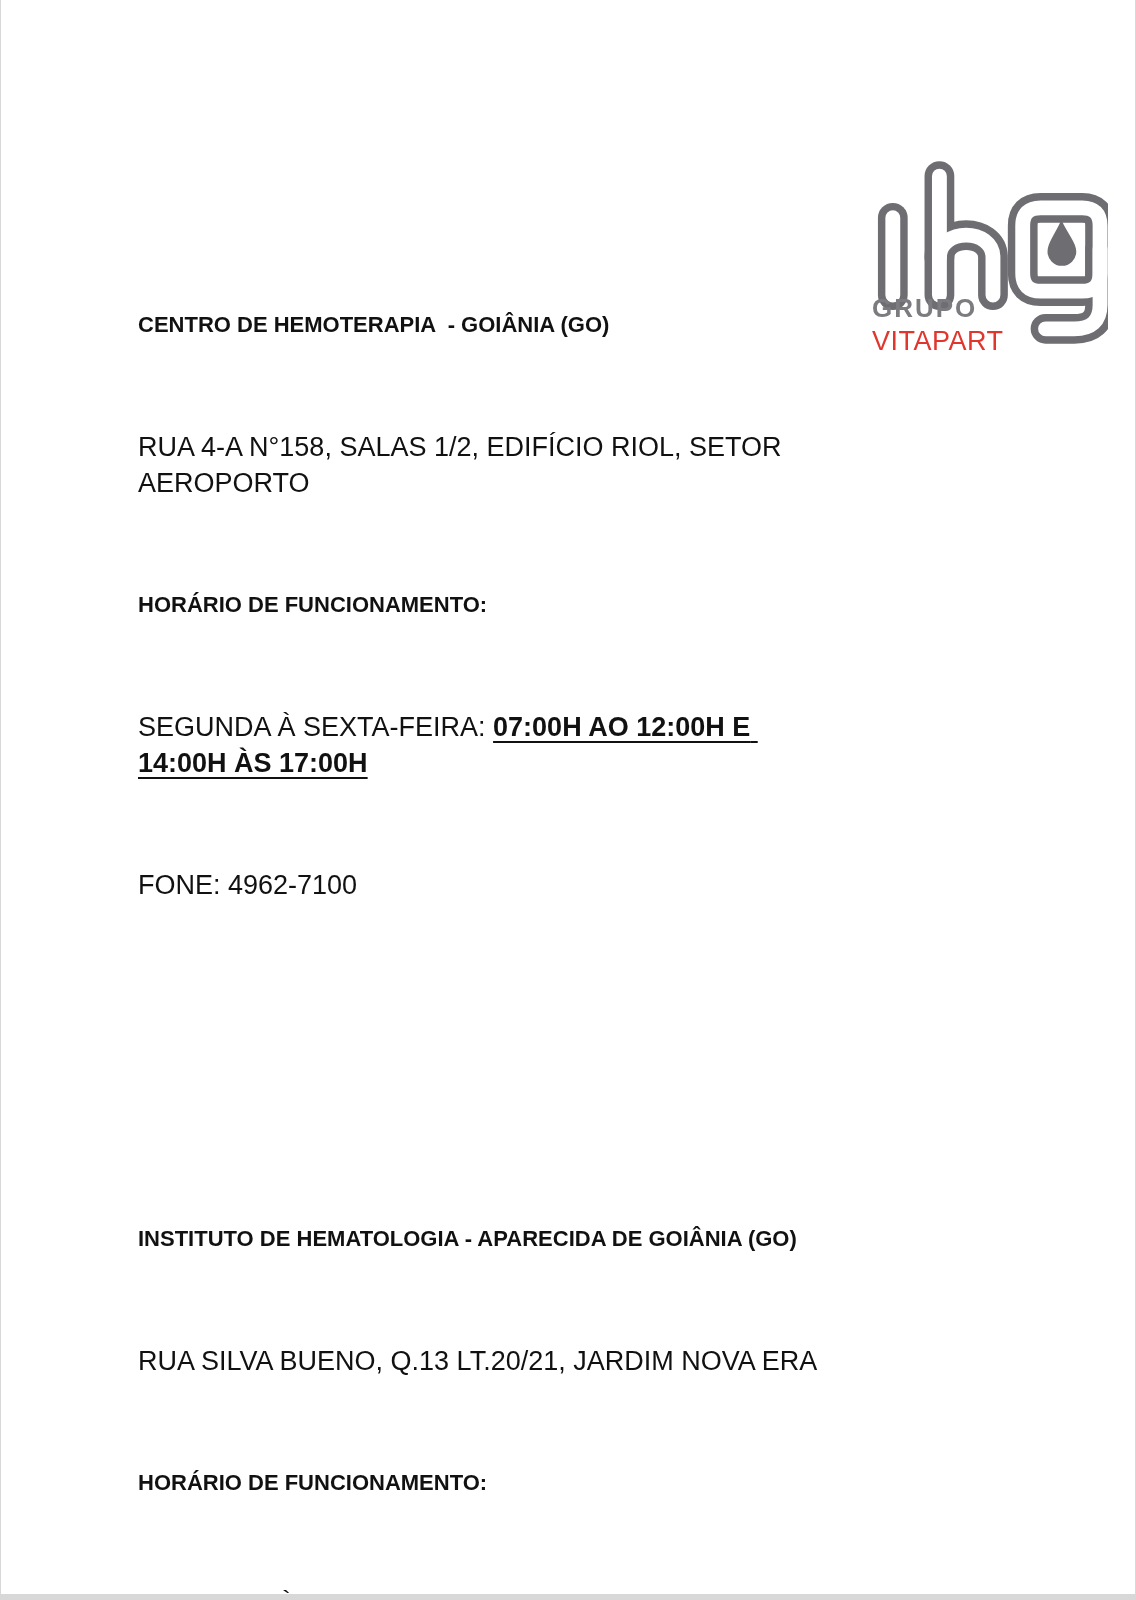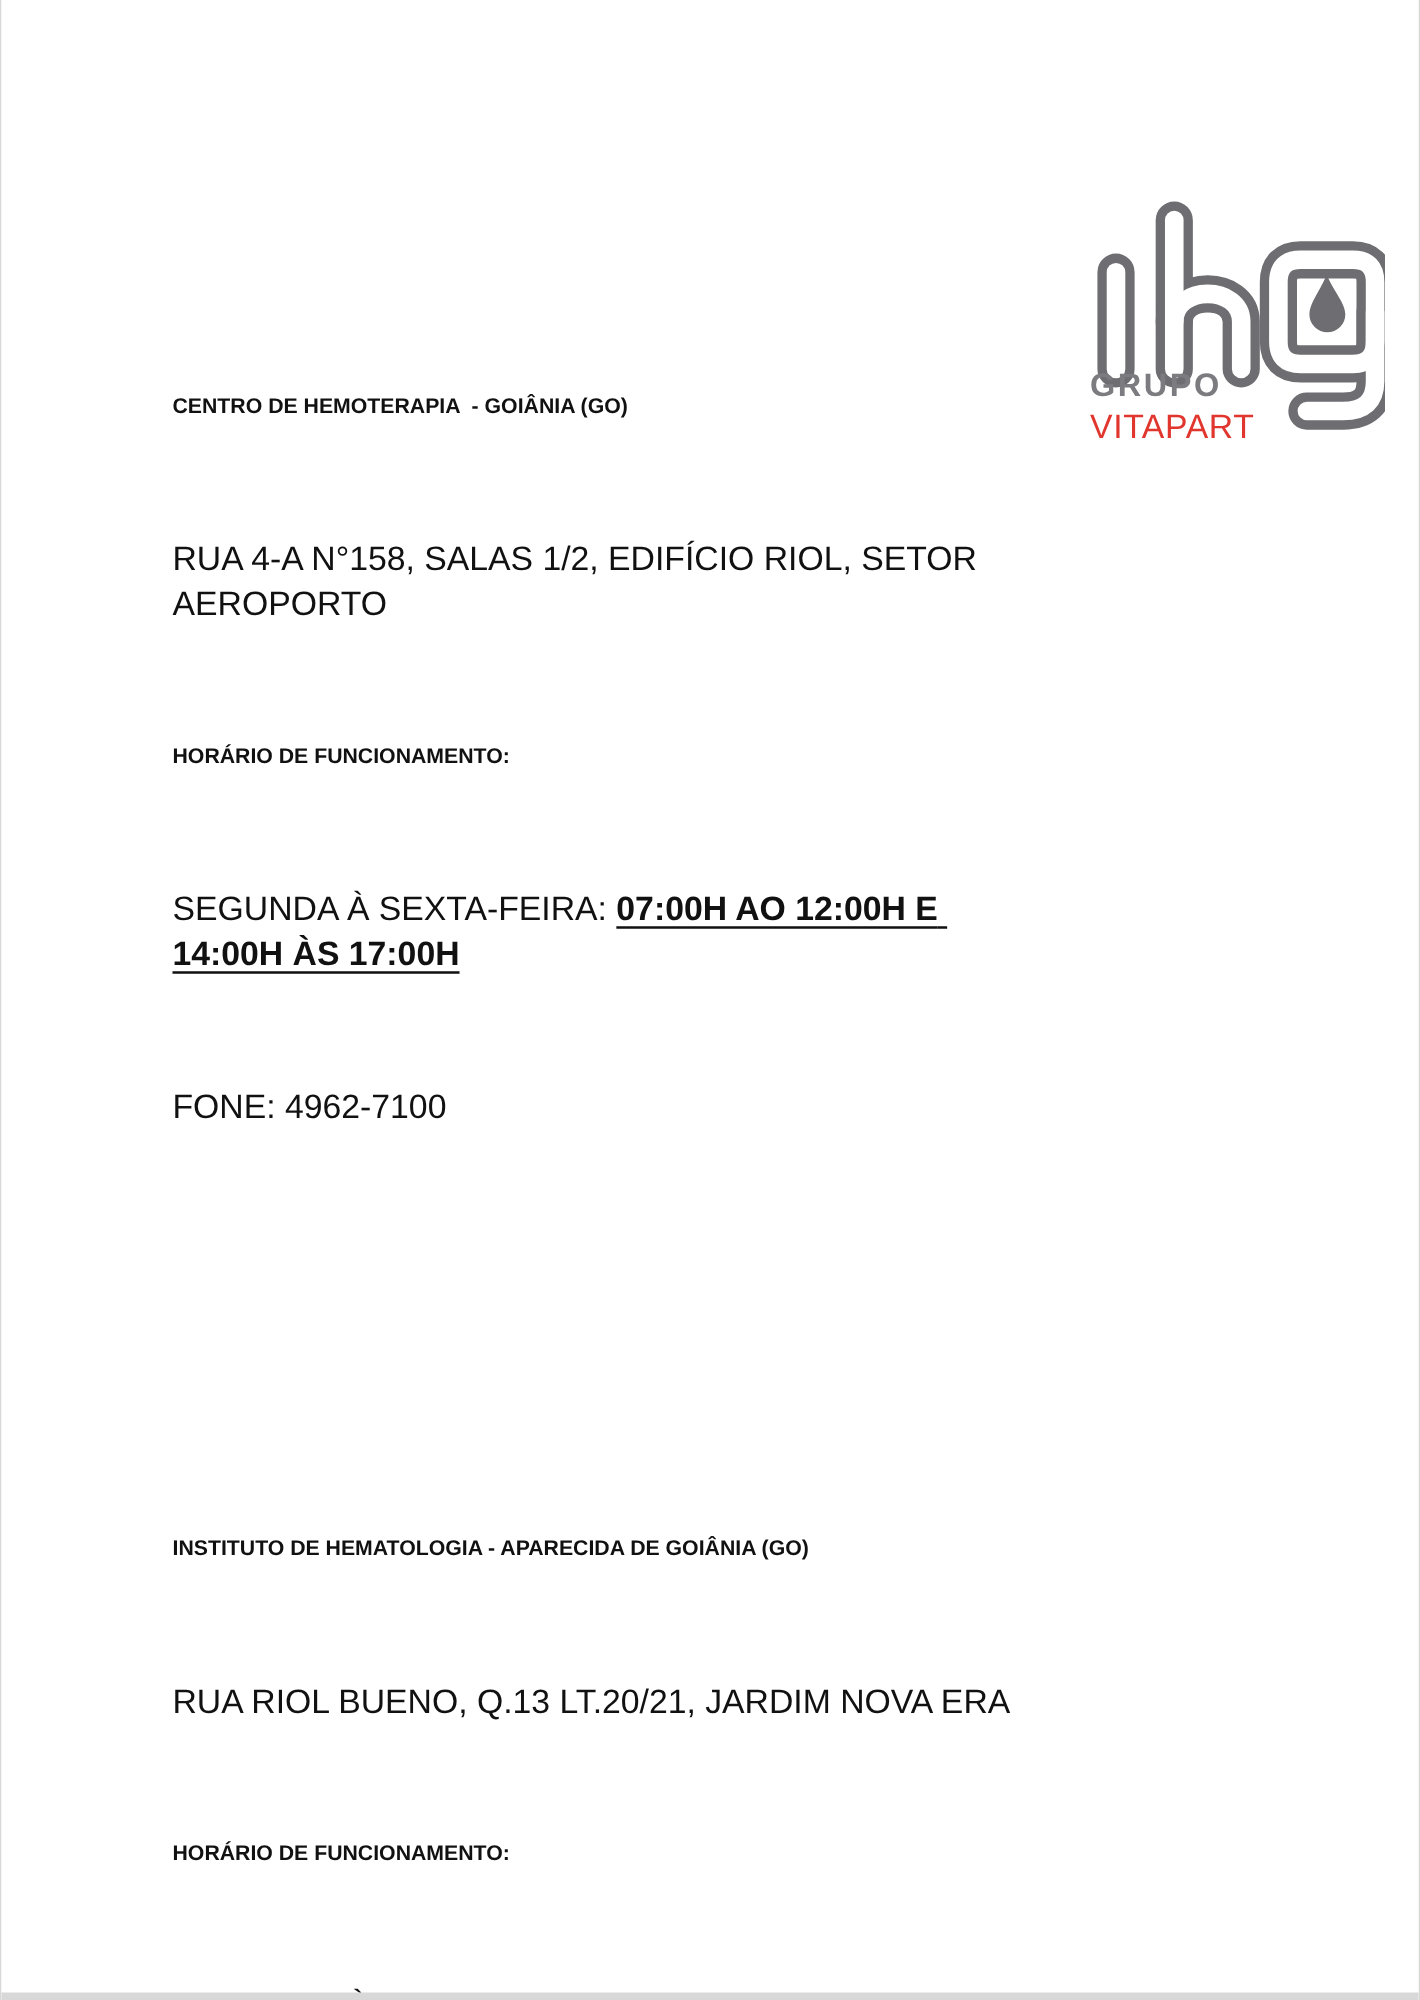--- a/index.html
+++ b/index.html
@@ -27,21 +27,21 @@
   }
   .content{
     position:absolute;
     left:137px;top:120px;
     width:864px;
     font-size:27px;
     line-height:36px;
     white-space:pre-wrap;
   }
   .center p, .center h2{margin:7px 0;}
-  h2,h3{font-size:17px;line-height:36px;font-weight:bold;}
+  h2,h3{font-size:22px;line-height:36px;font-weight:bold;}
   .center-first{max-width:665px;}
   .center-second{margin-top:52px;}
   .hours{font-weight:bold;text-decoration:underline;text-underline-offset:5px;text-decoration-thickness:2px;}
   
   .logo{
     position:absolute;
     left:869px;top:146px;
     width:240px;height:215px;
   }
   .logo svg{position:absolute;left:0;top:0;}
@@ -68,21 +68,21 @@
   <section class="center center-first">
     <h2>CENTRO DE HEMOTERAPIA  - GOIÂNIA (GO)</h2>
     <p>RUA 4-A N°158, SALAS 1/2, EDIFÍCIO RIOL, SETOR AEROPORTO</p>
     <h2>HORÁRIO DE FUNCIONAMENTO:</h2>
     <p><span>SEGUNDA À SEXTA-FEIRA: </span><span class="hours">07:00H AO 12:00H E 14:00H ÀS 17:00H</span></p>
     <p>FONE: 4962-7100</p>
   </section>
 
   <section class="center center-second">
     <h2>INSTITUTO DE HEMATOLOGIA - APARECIDA DE GOIÂNIA (GO)</h2>
-    <p>RUA RIOL BUENO, Q.13 LT.20/21, JARDIM NOVA ERA</p>
+    <p>RUA SILVA BUENO, Q.13 LT.20/21, JARDIM NOVA ERA</p>
     <h2>HORÁRIO DE FUNCIONAMENTO:</h2>
     <p><span>SEGUNDA À SEXTA-FEIRA: </span><span class="hours">07:00H AO 12:00H</span></p>
     
   </section>
 
   
 
   
 
   

